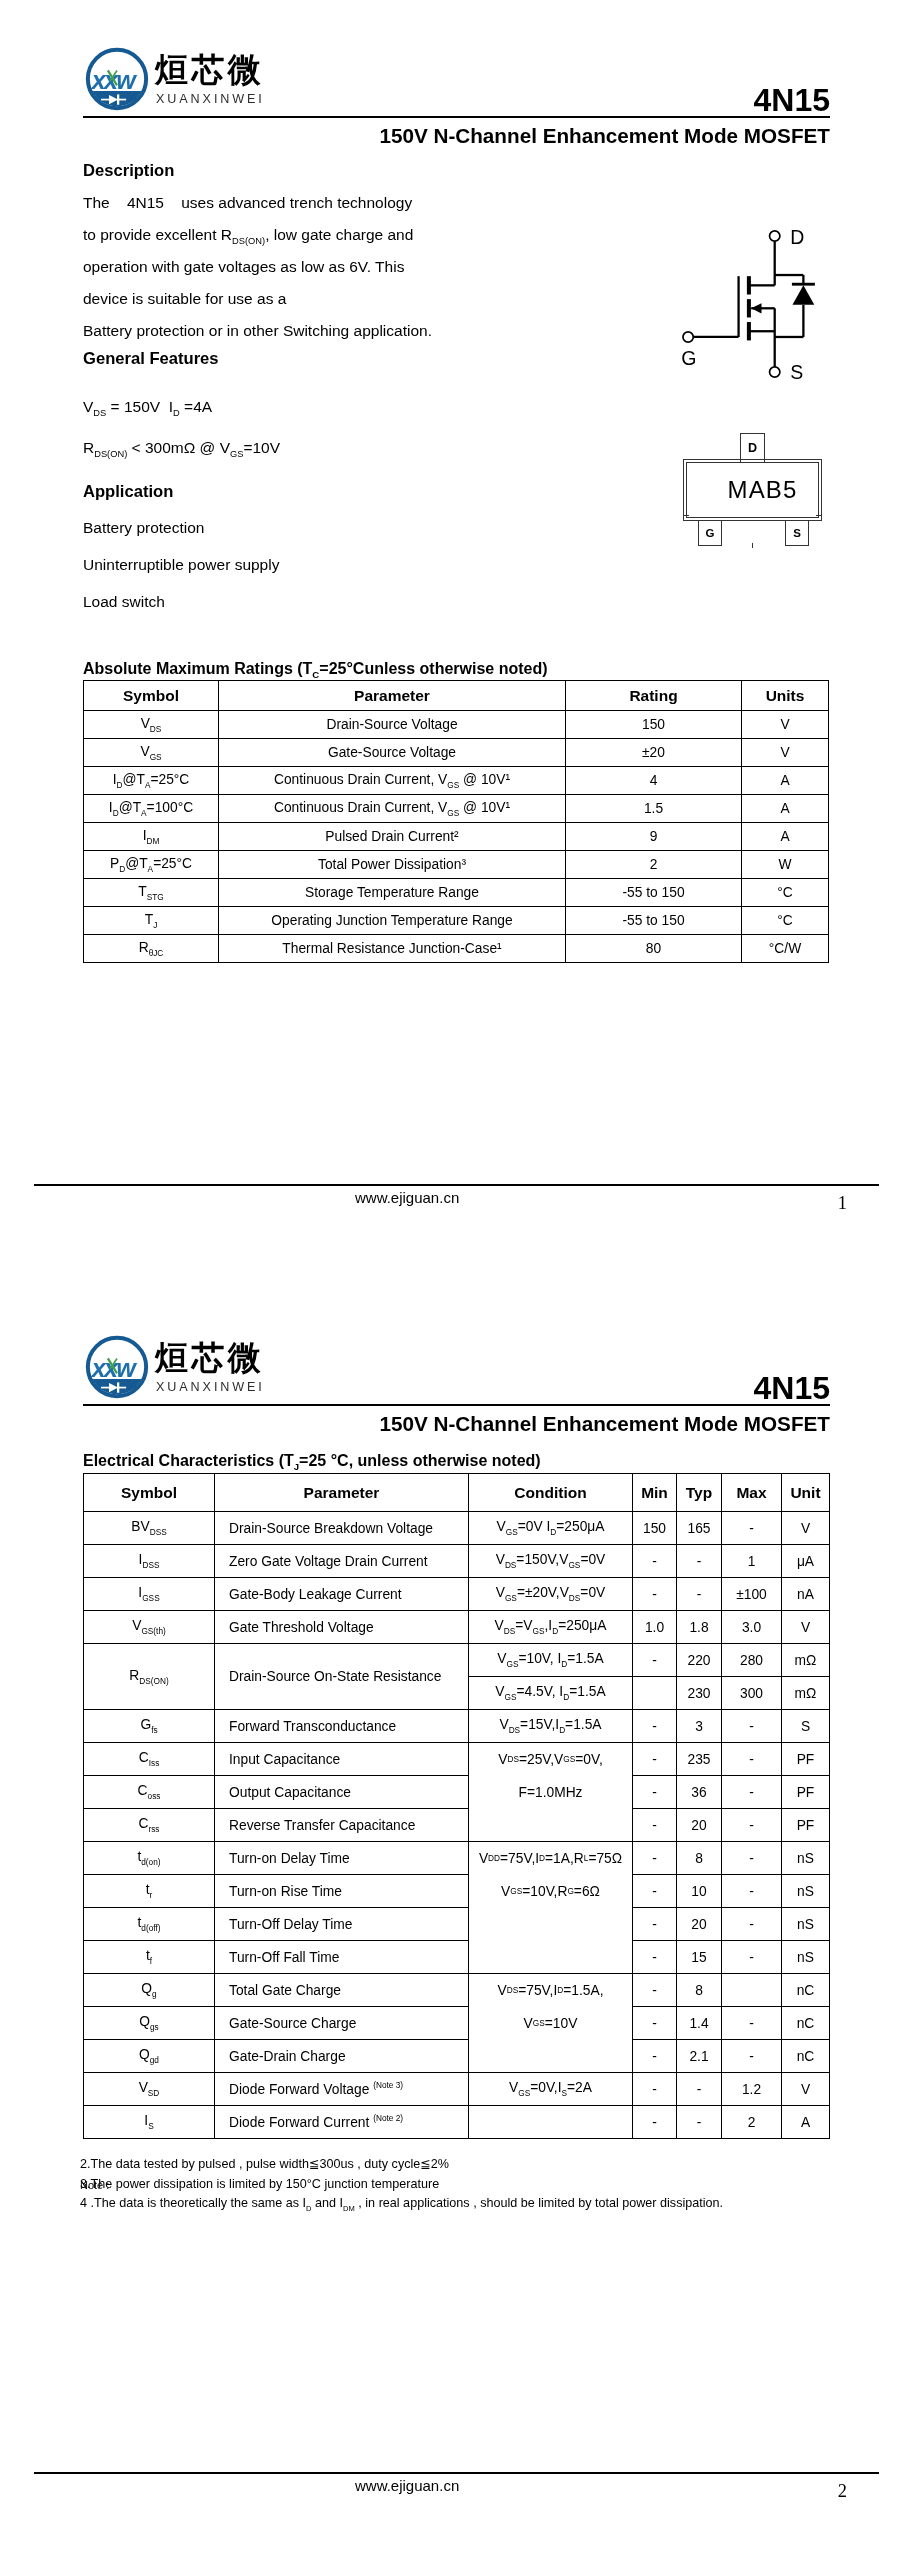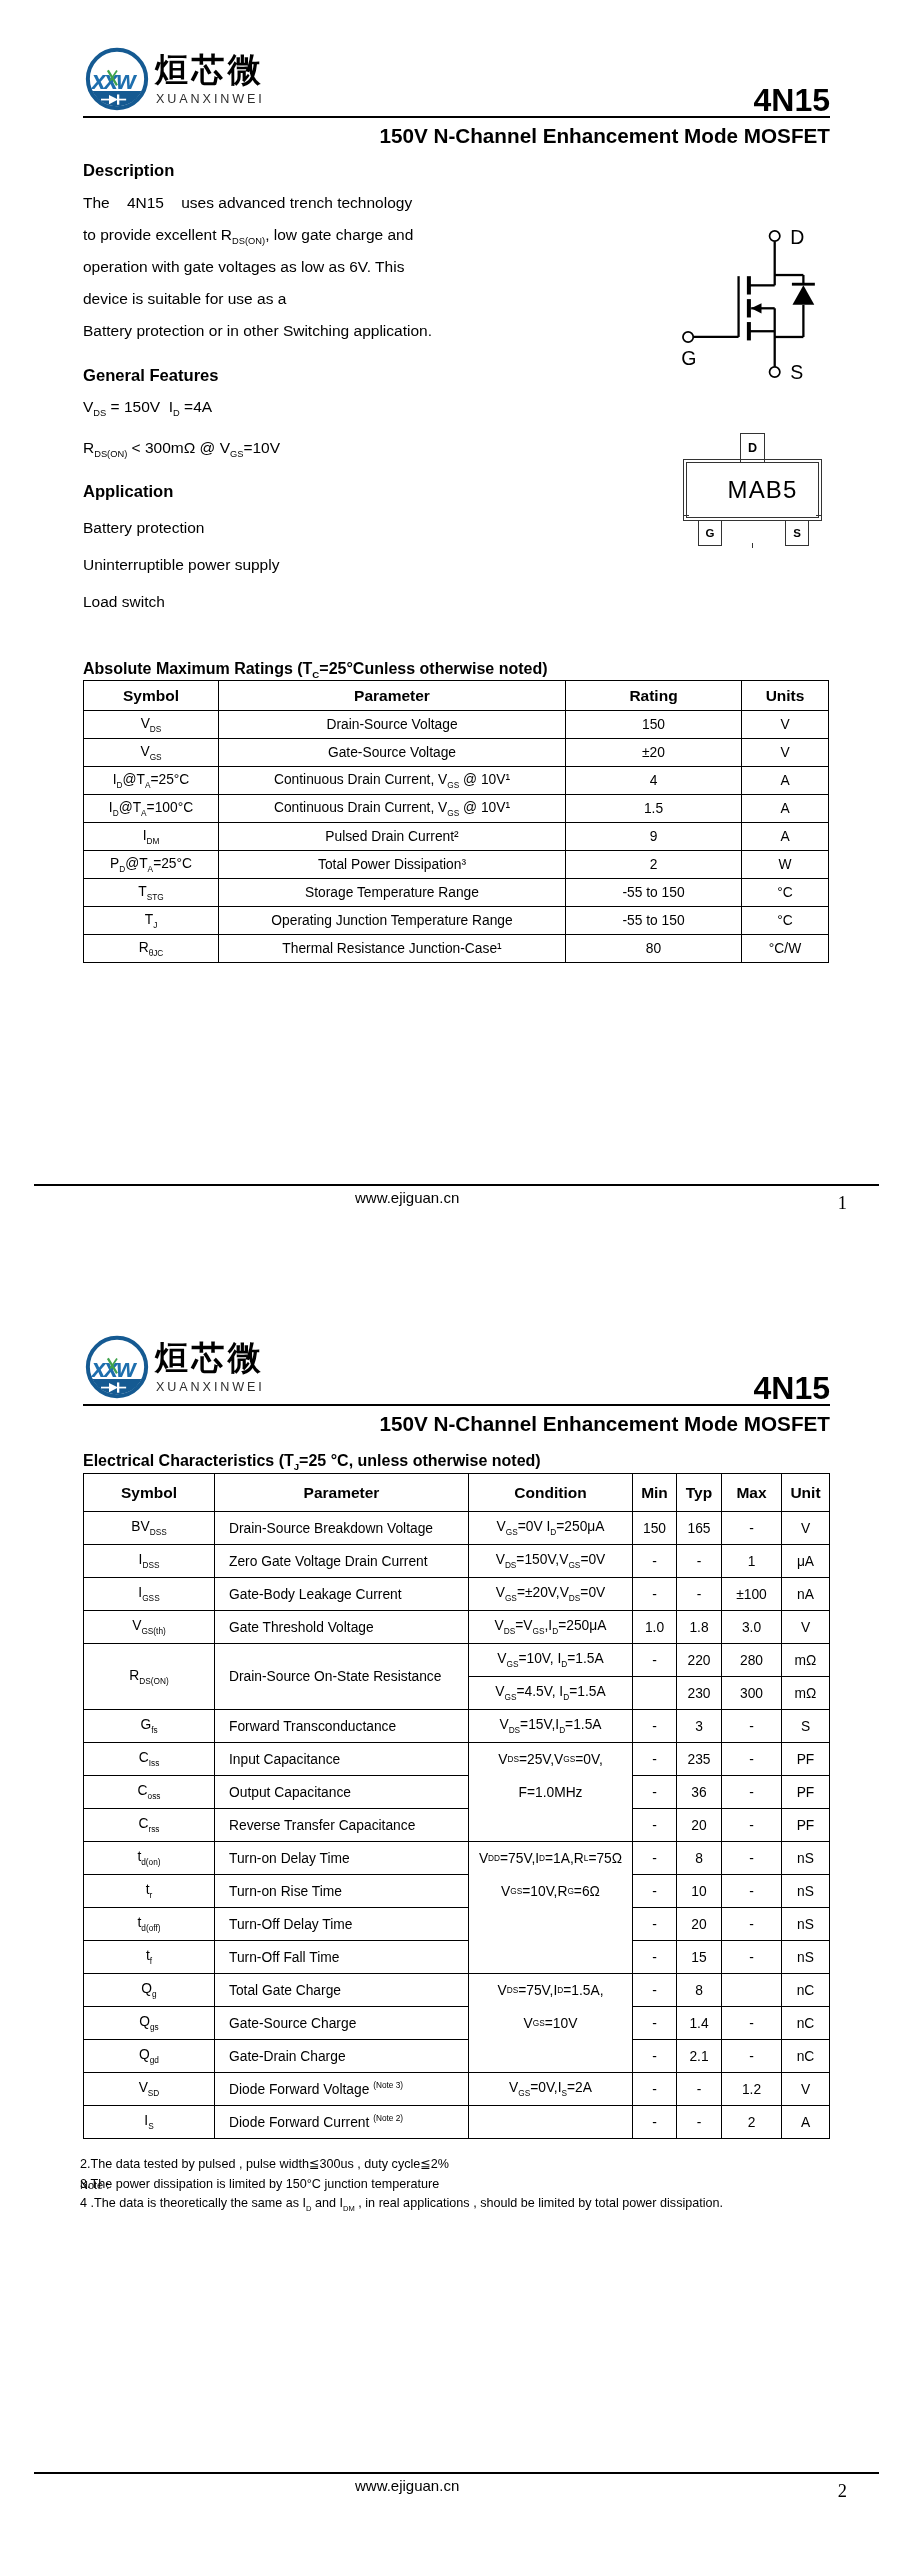--- a/index.html
+++ b/index.html
@@ -92,21 +92,21 @@
 
   <div class="section-h" style="top:161px">Description</div>
   <div class="txt-list desc-list">
       <div class="txt-line">The&nbsp;&nbsp;&nbsp;&nbsp;4N15&nbsp;&nbsp;&nbsp;&nbsp;uses advanced trench technology</div>
       <div class="txt-line">to provide excellent R<sub>DS(ON)</sub>, low gate charge and</div>
       <div class="txt-line">operation with gate voltages as low as 6V. This</div>
       <div class="txt-line">device is suitable for use as a</div>
       <div class="txt-line">Battery protection or in other Switching application.</div>
     </div>
 
-  <div class="section-h" style="top:366px">General Features</div>
+  <div class="section-h" style="top:349px">General Features</div>
   <div class="txt-list gf-list">
       <div class="txt-line">V<sub>DS</sub> = 150V&nbsp; I<sub>D</sub> =4A</div>
       <div class="txt-line">R<sub>DS(ON)</sub> &lt; 300mΩ @ V<sub>GS</sub>=10V</div>
     </div>
 
   <div class="section-h" style="top:482px">Application</div>
   <div class="txt-list app-list">
       <div class="txt-line">Battery protection</div>
       <div class="txt-line">Uninterruptible power supply</div>
       <div class="txt-line">Load switch</div>

